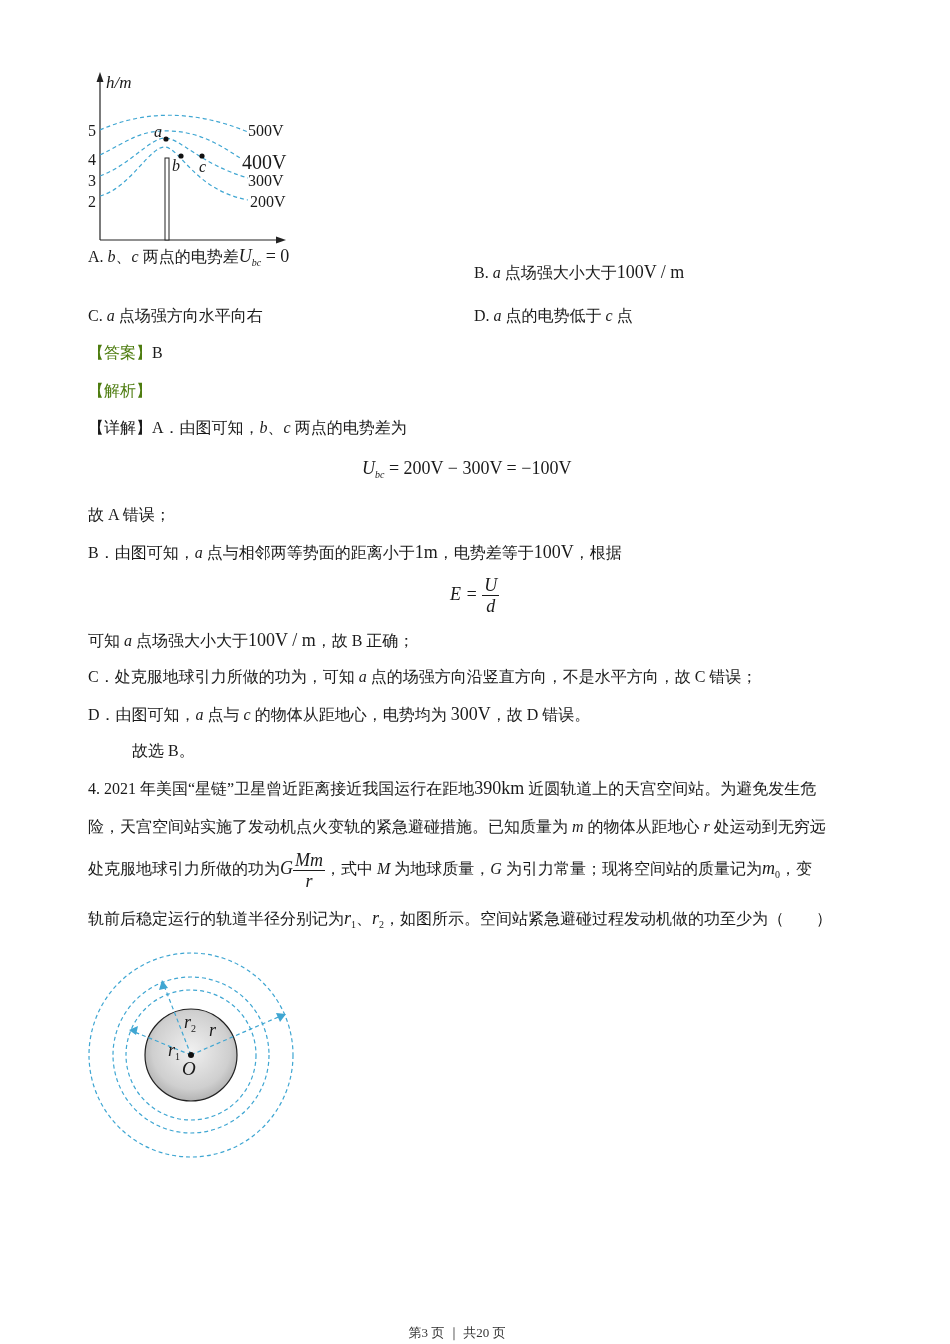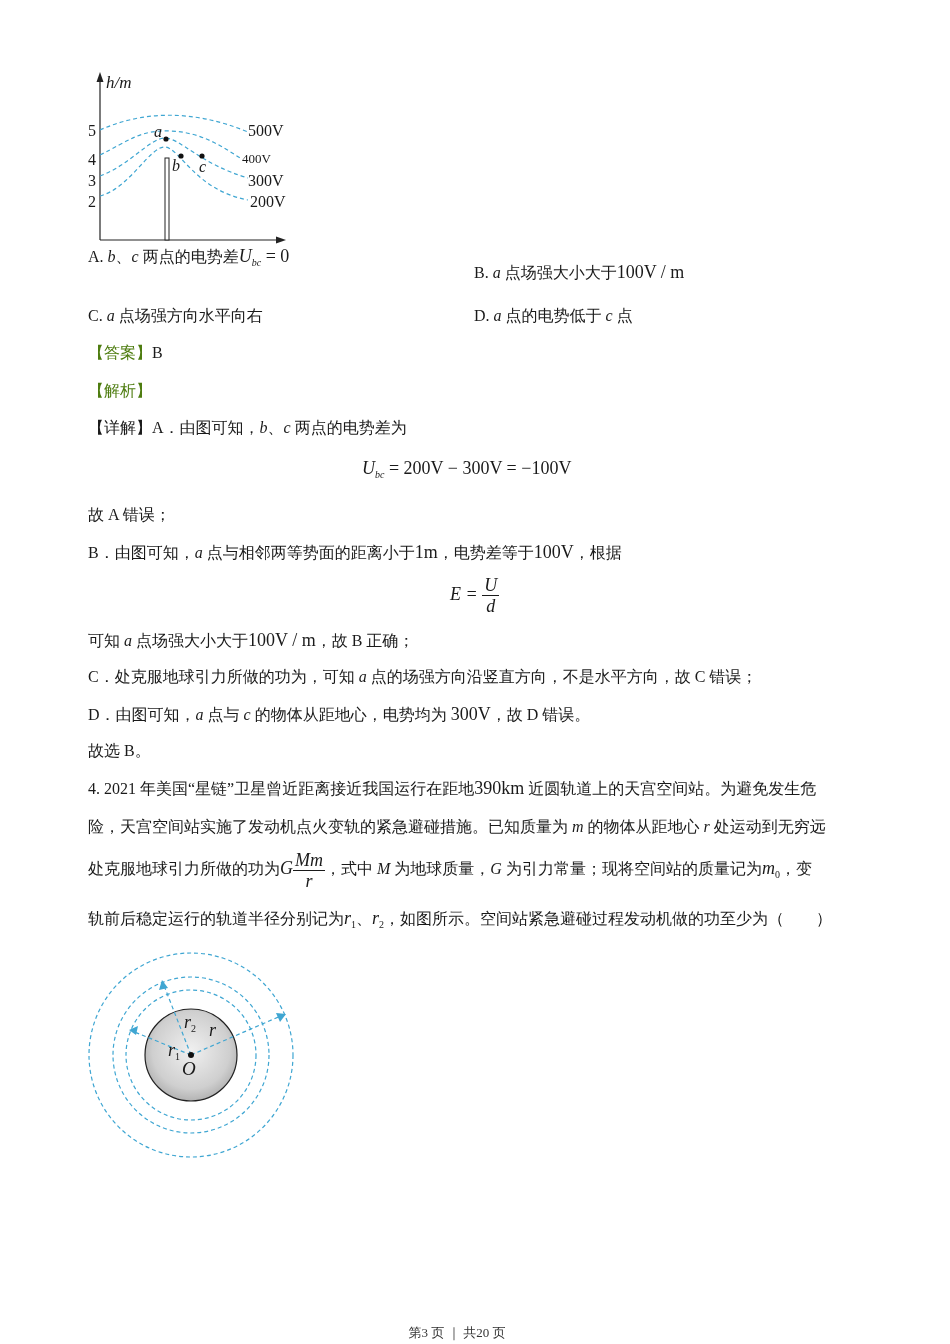--- a/index.html
+++ b/index.html
@@ -42,21 +42,21 @@
     <circle cx="86" cy="79" r="2.6" fill="#111"></circle>
     <circle cx="101" cy="96" r="2.6" fill="#111"></circle>
     <circle cx="122" cy="96" r="2.6" fill="#111"></circle>
   </svg>
   <span class="abs it" style="left:26px; top:13px; font-size:17px;">h/m</span>
   <span class="abs" style="left:8px; top:62px; font-size:16px;">5</span>
   <span class="abs" style="left:8px; top:91px; font-size:16px;">4</span>
   <span class="abs" style="left:8px; top:112px; font-size:16px;">3</span>
   <span class="abs" style="left:8px; top:133px; font-size:16px;">2</span>
   <span class="abs" style="left:168px; top:62px; font-size:16px;">500V</span>
-  <span class="abs" style="left:162px; top:91px; font-size:13px;">400V</span>
+  <span class="abs" style="left:162px; top:91px; font-size:20px;">400V</span>
   <span class="abs" style="left:168px; top:112px; font-size:16px;">300V</span>
   <span class="abs" style="left:170px; top:133px; font-size:16px;">200V</span>
   <span class="abs it" style="left:74px; top:63px; font-size:16px;">a</span>
   <span class="abs it" style="left:92px; top:97px; font-size:16px;">b</span>
   <span class="abs it" style="left:119px; top:98px; font-size:16px;">c</span>
 </div>
 
 <div class="line" style="top:246px;">
   <span>A. </span><span class="it">b</span><span>、</span><span class="it">c</span><span> 两点的电势差</span><span class="it math">U</span><span class="sub">bc</span><span class="math"> = 0</span>
 </div>
@@ -98,21 +98,21 @@
 </div>
 
 <div class="line" style="top:667px;">
   <span>C．处克服地球引力所做的功为，可知 </span><span class="it">a</span><span> 点的场强方向沿竖直方向，不是水平方向，故 C 错误；</span>
 </div>
 
 <div class="line" style="top:704px;">
   <span>D．由图可知，</span><span class="it">a</span><span> 点与 </span><span class="it">c</span><span> 的物体从距地心，电势均为 </span><span class="math">300V</span><span>，故 D 错误。</span>
 </div>
 
-<div class="line" style="top:741px;">故选 B。</div>
+<div class="line" style="top:741px;margin-left:44px;">故选 B。</div>
 
 <div class="line" style="top:778px;">
   <span>4. 2021 年美国“星链”卫星曾近距离接近我国运行在距地</span><span class="math">390km</span><span> 近圆轨道上的天宫空间站。为避免发生危</span>
 </div>
 <div class="line" style="top:817px;">
   <span>险，天宫空间站实施了发动机点火变轨的紧急避碰措施。已知质量为 </span><span class="it">m</span><span> 的物体从距地心 </span><span class="it">r</span><span> 处运动到无穷远</span>
 </div>
 <div class="line" style="top:846px; line-height:44px;">
   <span>处克服地球引力所做的功为</span><span class="it math">G</span><span class="frac math"><span class="num">Mm</span><span class="den">r</span></span><span>，式中 </span><span class="it">M</span><span> 为地球质量，</span><span class="it">G</span><span> 为引力常量；现将空间站的质量记为</span><span class="it math">m</span><span class="sub" style="font-style:normal;">0</span><span>，变</span>
 </div>

